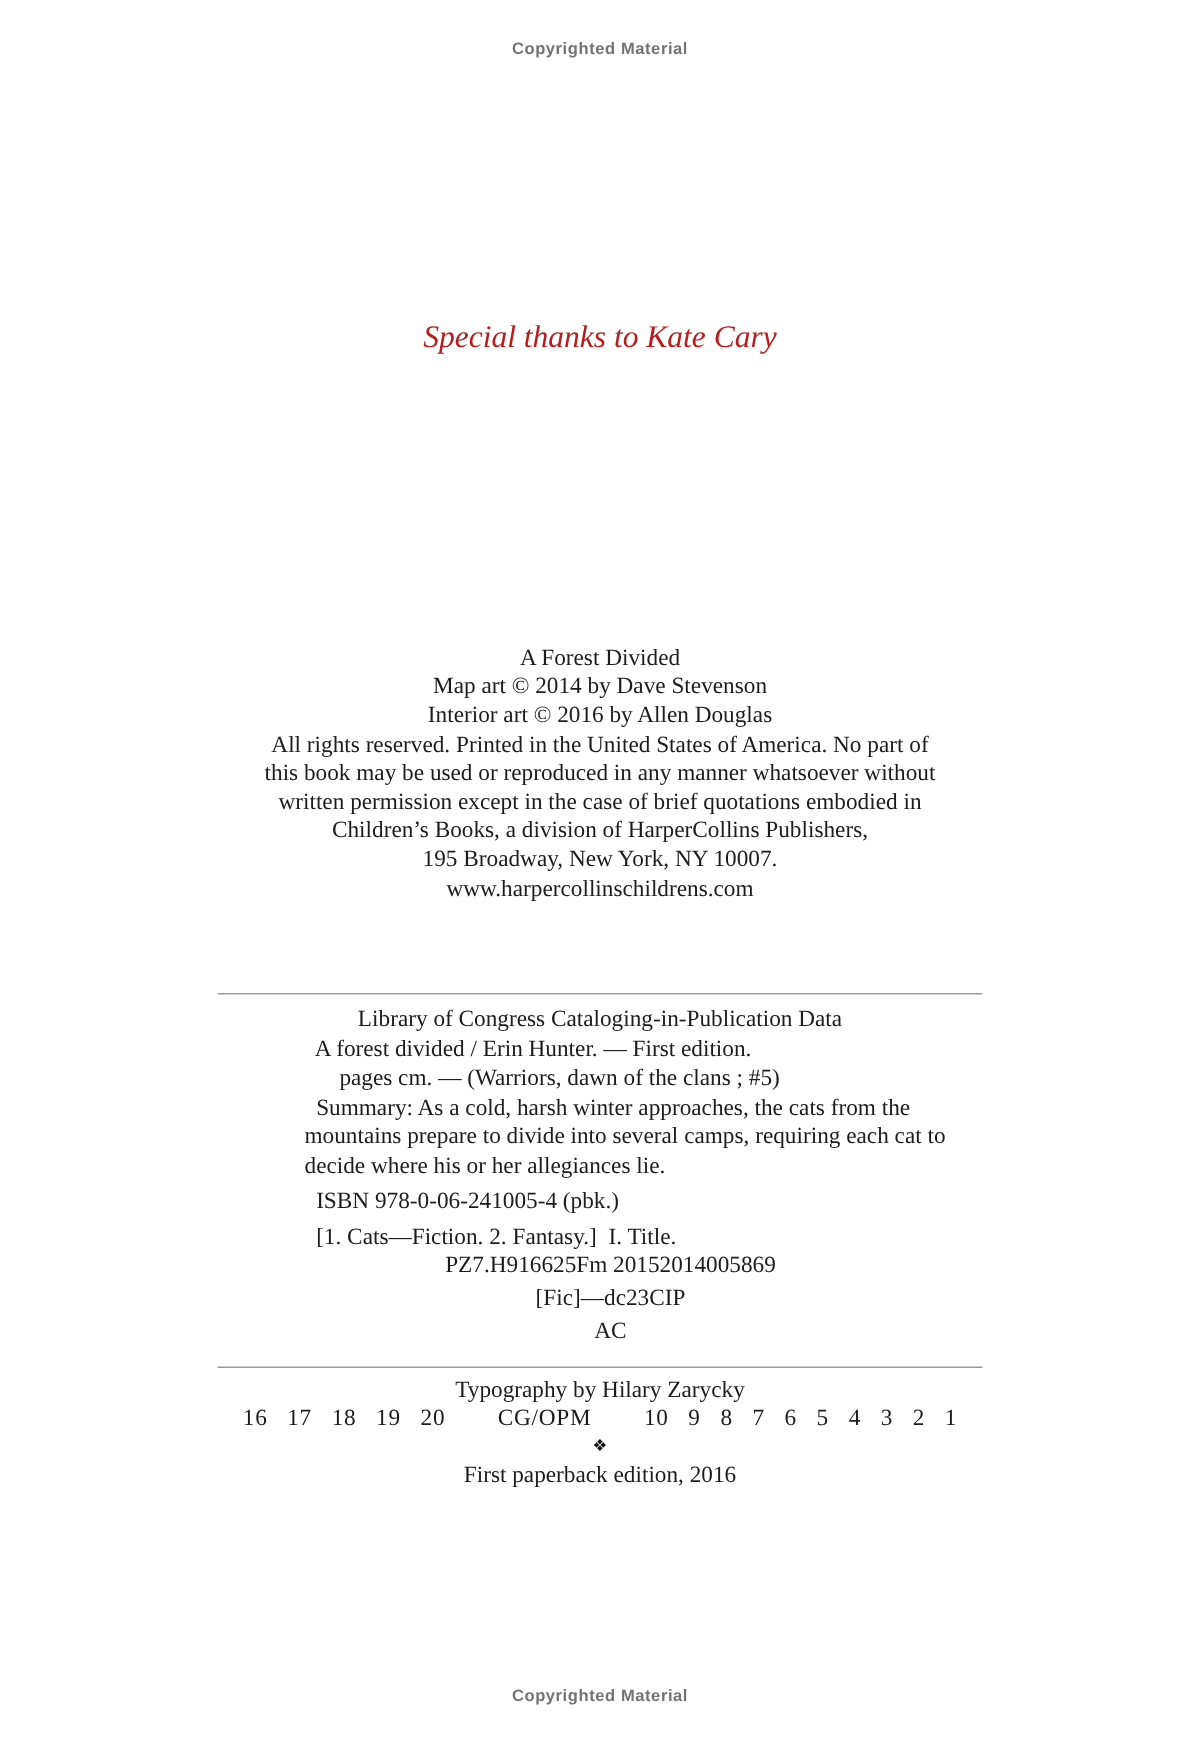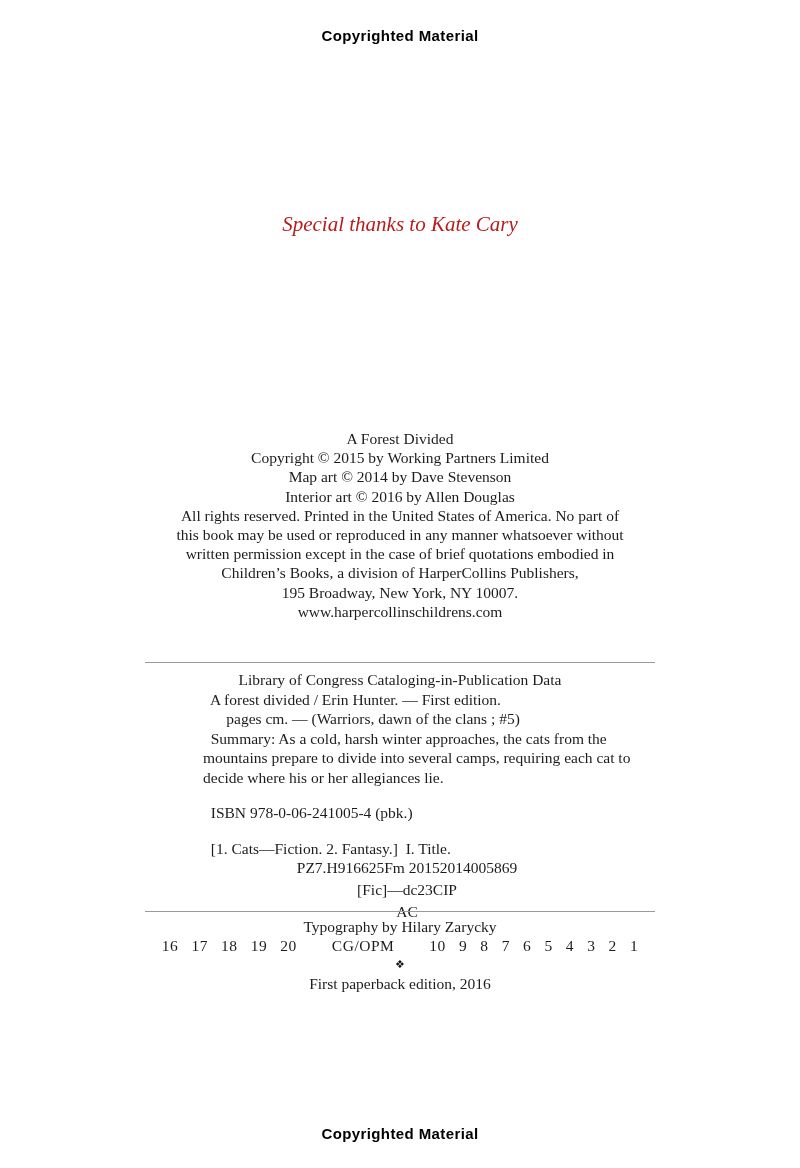--- a/index.html
+++ b/index.html
@@ -16,22 +16,22 @@
     color: #1c1c1c;
     overflow: hidden;
   }
   .watermark {
     position: absolute;
     left: 0;
     width: 100%;
     text-align: center;
     font-family: "Liberation Sans", sans-serif;
     font-weight: bold;
-    font-size: 15px;
-    color: #000000;
+    font-size: 11px;
+    color: #737373;
     letter-spacing: 0.4px;
   }
   .wm-top { top: 27px; }
   .wm-bottom { top: 1125px; }
 
   .dedication {
     position: absolute;
     top: 212px;
     left: 0;
     width: 100%;
@@ -73,21 +73,21 @@
     text-align: center;
     margin-bottom: 0;
   }
   .cip-body {
     margin-left: 58px;
     width: 408px;
   }
   .cip-line {
     white-space: pre;
   }
-  .cip-line.sp { margin-top: 16px; }
+  .cip-line.sp { margin-top: 4px; }
   .cip-row {
     display: flex;
     justify-content: center;
     white-space: pre;
   }
   .cip-row.sp { margin-top: 2.5px; }
 
   .colophon {
     position: absolute;
     top: 917px;
@@ -111,21 +111,20 @@
 <body>
 
 <div class="page">
 
   <div class="watermark wm-top">Copyrighted Material</div>
 
   <div class="dedication">Special thanks to Kate Cary</div>
 
   <div class="copyright-block">
     <div>A Forest Divided</div>
-    <div>Copyright © 2015 by Working Partners Limited</div>
     <div>Map art © 2014 by Dave Stevenson</div>
     <div>Interior art © 2016 by Allen Douglas</div>
     <div>All rights reserved. Printed in the United States of America. No part of</div>
     <div>this book may be used or reproduced in any manner whatsoever without</div>
     <div>written permission except in the case of brief quotations embodied in</div>
     <div>Children’s Books, a division of HarperCollins Publishers,</div>
     <div>195 Broadway, New York, NY 10007.</div>
     <div>www.harpercollinschildrens.com</div>
   </div>
 

